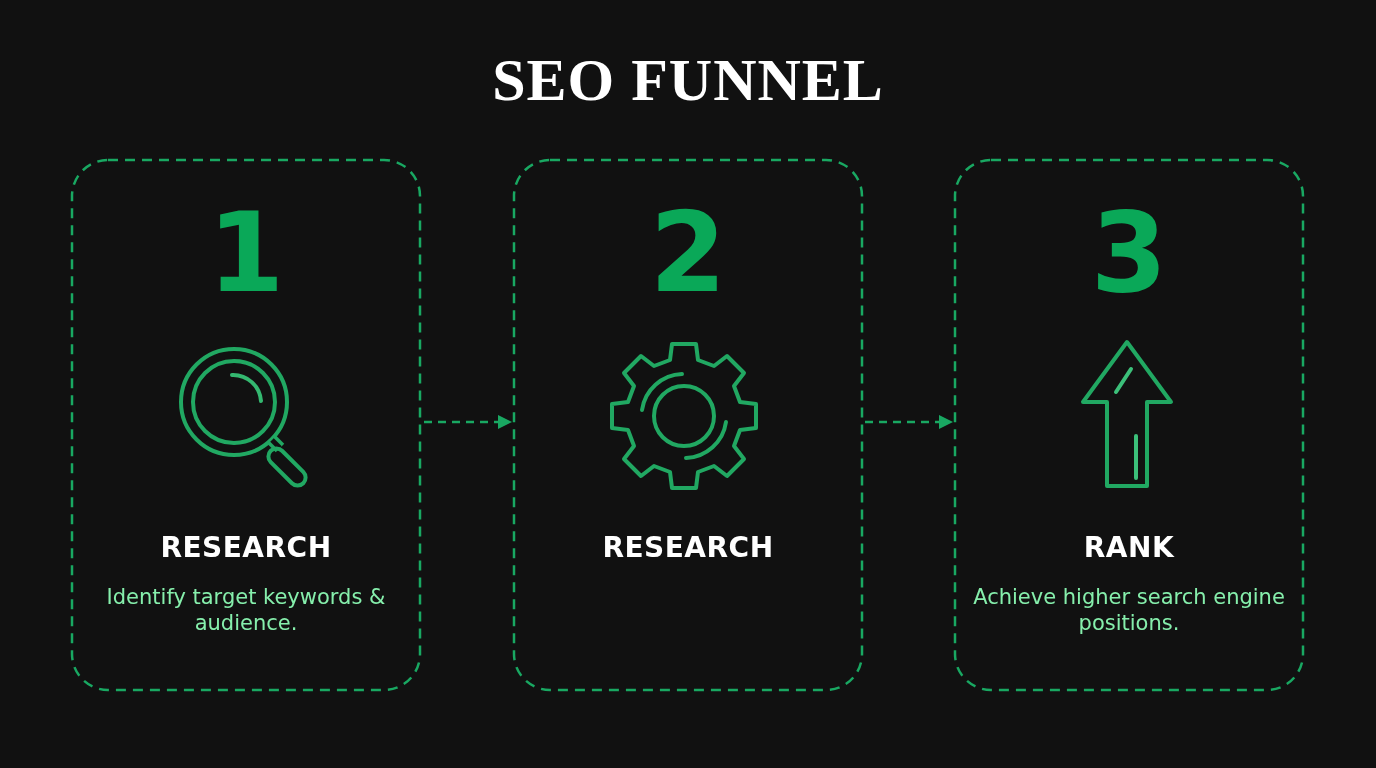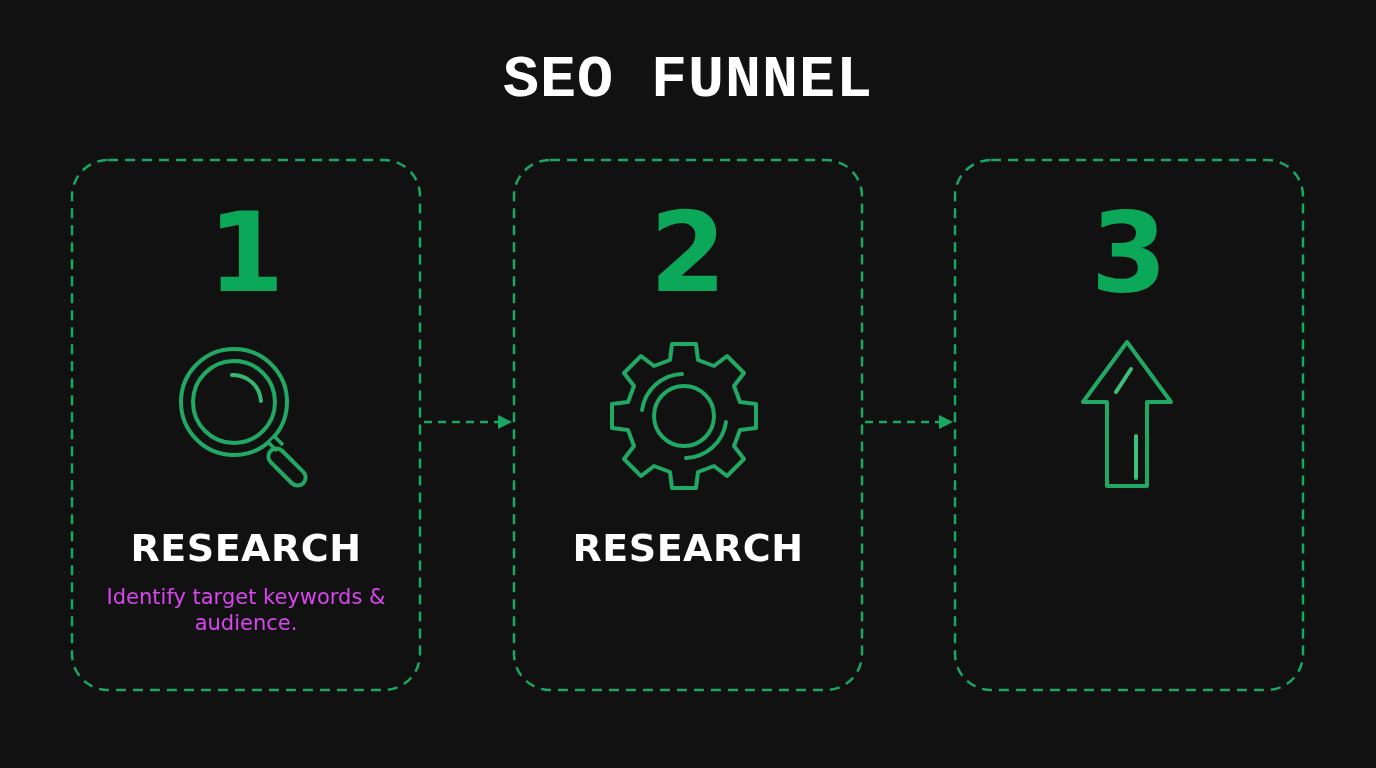--- a/index.html
+++ b/index.html
@@ -5,21 +5,21 @@
   html, body { margin: 0; padding: 0; }
   body {
     width: 1376px; height: 768px; overflow: hidden;
     background: #111111;
     font-family: "DejaVu Sans", sans-serif;
     position: relative;
   }
   .title {
     position: absolute; left: 0; top: 40px; width: 1376px;
     text-align: center; color: #ffffff;
-    font-family: Liberation Mono, monospace;
+    font-family: Liberation Serif, serif;
     font-weight: bold; font-size: 60px; letter-spacing: 1px;
     line-height: 80px;
   }
   .card {
     position: absolute; top: 158px; width: 352px; height: 534px;
     box-sizing: border-box;
   }
   .card svg.border { position: absolute; left: 0; top: 0; }
   .num {
     position: absolute; left: 0; top: 188px; width: 100%;
@@ -27,25 +27,25 @@
     font-family: "DejaVu Sans", sans-serif; font-weight: bold;
     font-size: 110px; line-height: 130px;
   }
   .card .num { top: 30px; }
   .icon { position: absolute; left: 0; top: 178px; width: 100%; height: 160px; }
   .icon svg { display: block; margin: 0 auto; }
   .label {
     position: absolute; left: 0; top: 366px; width: 100%;
     text-align: center; color: #ffffff;
     font-family: "DejaVu Sans", sans-serif; font-weight: bold;
-    font-size: 38px; line-height: 48px; letter-spacing: 0.5px;
+    font-size: 28px; line-height: 48px; letter-spacing: 0.5px;
   }
   .desc {
     position: absolute; left: 20px; top: 426px; width: 312px;
-    text-align: center; color: #d946ef;
+    text-align: center; color: #86efac;
     font-family: "DejaVu Sans", sans-serif;
     font-size: 21px; line-height: 26px;
   }
   .connector { position: absolute; top: 410px; }
 </style>
 </head>
 <body>
 
 <div class="title">SEO FUNNEL</div>
 
@@ -101,13 +101,15 @@
     <rect x="2" y="2" width="348" height="530" rx="36" ry="36" fill="none" stroke="#19a862" stroke-width="2.5" stroke-dasharray="10 7"></rect>
   </svg>
   <div class="num">3</div>
   <div class="icon">
     <svg width="160" height="160" viewBox="0 0 160 160">
       <path d="M78 6 L122 66 L98 66 L98 150 L58 150 L58 66 L34 66 Z" fill="none" stroke="#21a862" stroke-width="4" stroke-linejoin="round"></path>
       <line x1="67" y1="56" x2="82" y2="33" stroke="#3cc07a" stroke-width="4" stroke-linecap="round"></line>
       <line x1="87" y1="100" x2="87" y2="142" stroke="#3cc07a" stroke-width="4" stroke-linecap="round"></line>
     </svg>
   </div>
+  <div class="label">RANK</div>
+  <div class="desc">Achieve higher search engine positions.</div>
 </div>
 
 </body></html>

